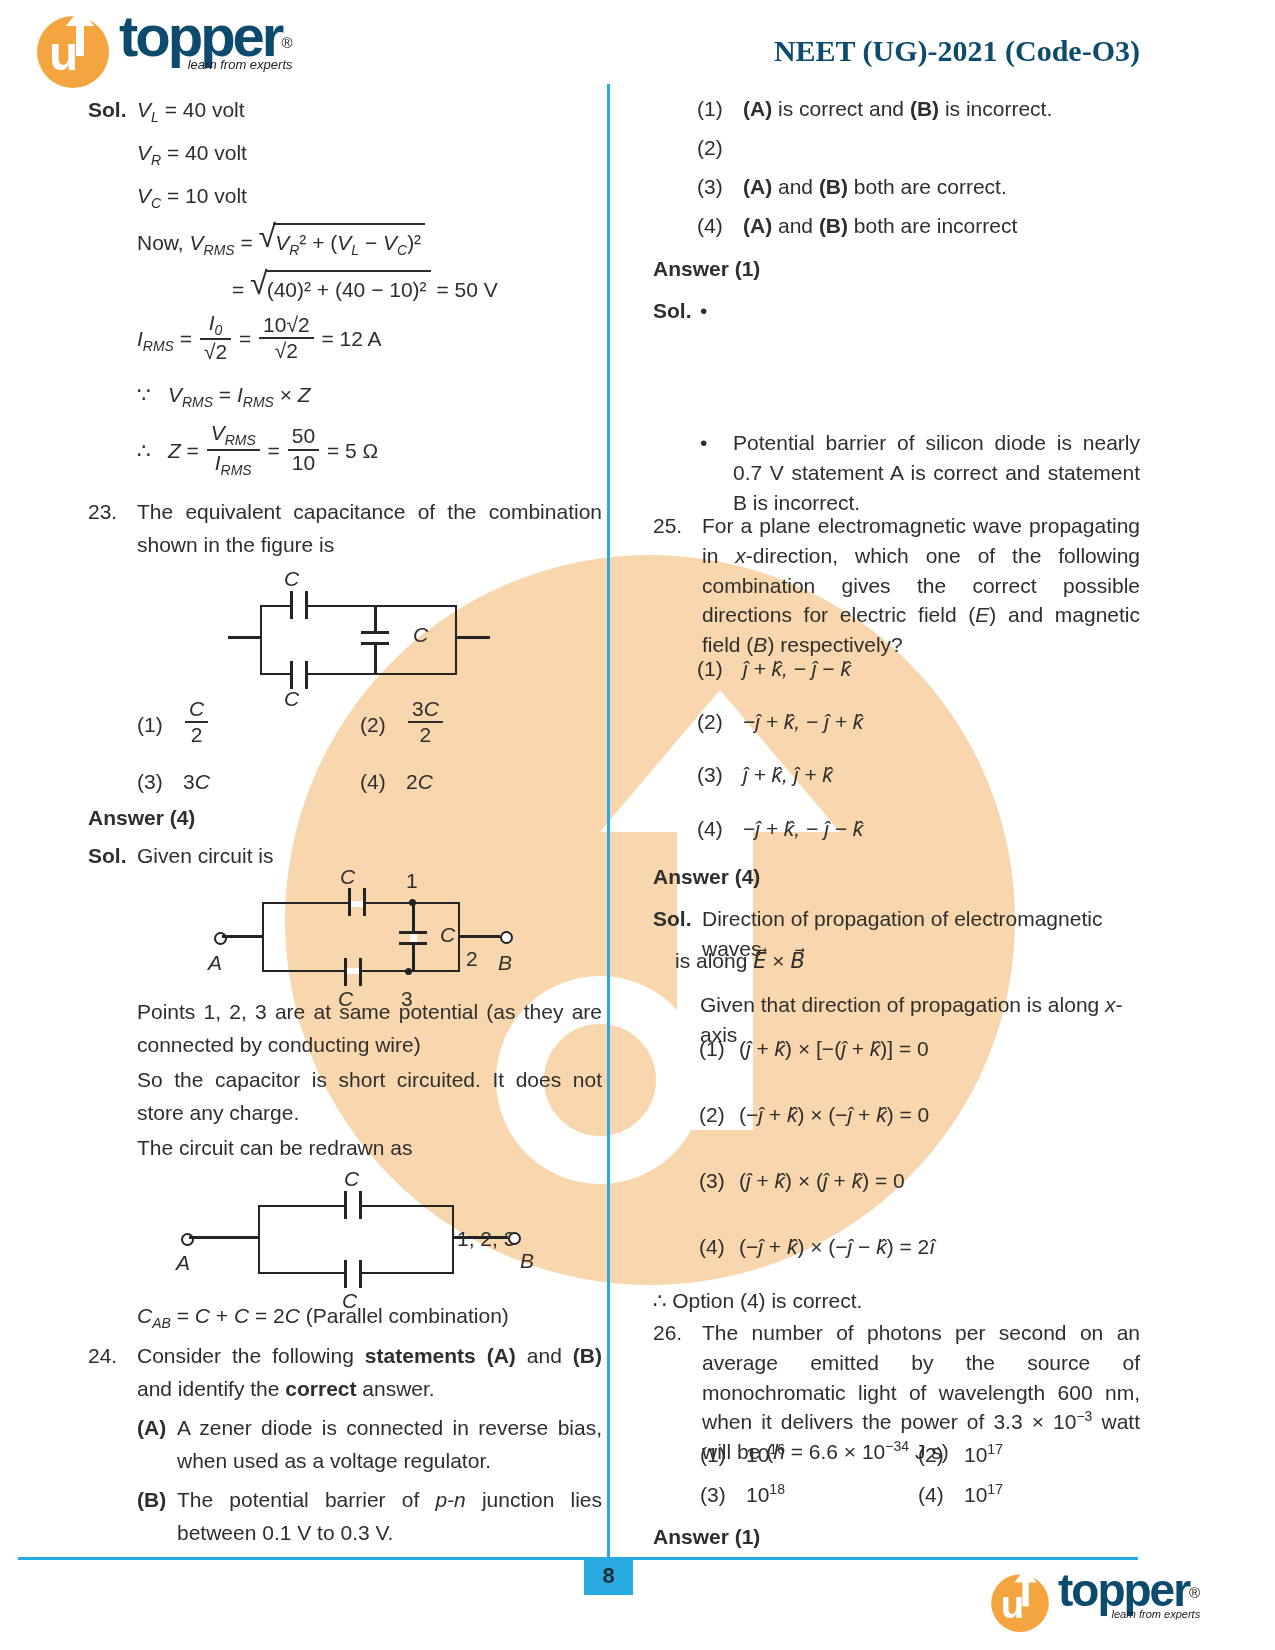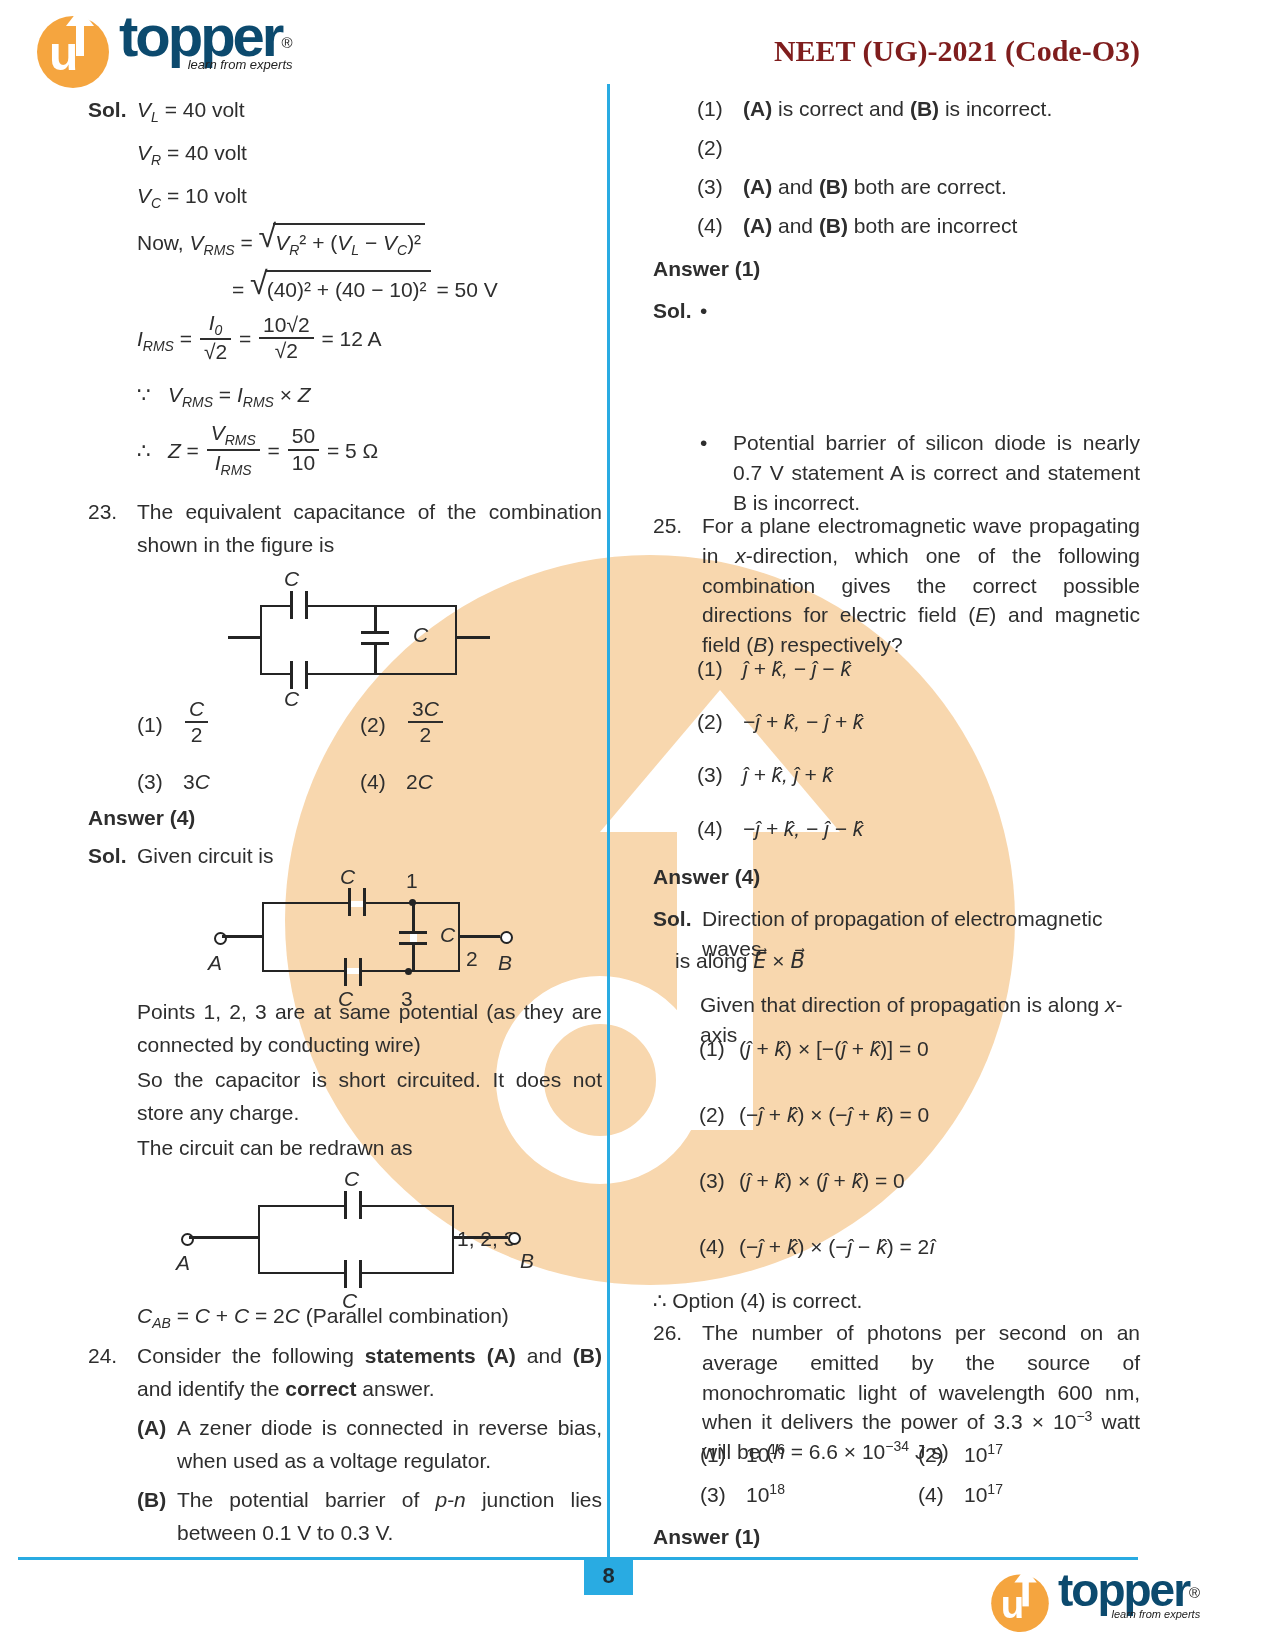--- a/index.html
+++ b/index.html
@@ -57,21 +57,21 @@
   .dot{position:absolute;width:7px;height:7px;border-radius:50%;background:#242424;}
   .term{position:absolute;width:9px;height:9px;border:2.5px solid #242424;border-radius:50%;background:#fff;box-sizing:content-box;}
   .figlab{position:absolute;font-style:italic;line-height:1;}
   .fignum{position:absolute;line-height:1;}
   
   .divider{position:absolute;left:607px;top:84px;width:3px;height:1473px;z-index:1;}
   .bottom-rule{position:absolute;left:18px;top:1557px;width:1120px;height:3px;z-index:1;}
   .pagebox{position:absolute;left:584px;top:1557px;width:49px;height:38px;z-index:3;
            display:flex;align-items:center;justify-content:center;font-weight:bold;font-size:22px;color:#1d2b33;}
   .hdr-title{position:absolute;right:135px;top:34px;font-family:"Liberation Serif","DejaVu Serif",serif;
-             font-weight:bold;font-size:30px;color:#7f1d1d;z-index:2;}
+             font-weight:bold;font-size:30px;color:#0c4a6e;z-index:2;}
   .logo{position:absolute;display:flex;align-items:flex-start;z-index:3;}
   .logo-tl{left:33px;top:6px;}
   .logo-br{left:988px;top:1566px;}
   .logo-word{margin-left:6px;}
   .brand{font-weight:bold;letter-spacing:-3px;color:#0c4a6e;font-size:58px;line-height:1.05;}
   .logo-br .brand{font-size:46px;letter-spacing:-2px;}
   .reg{font-size:15px;vertical-align:super;color:#222;}
   .tagline{font-style:italic;font-size:13px;color:#222;text-align:right;margin-top:-10px;}
   .logo-br .tagline{font-size:11px;margin-top:-6px;}
   .logo-u{font-family:"Liberation Sans",sans-serif;font-weight:bold;}

